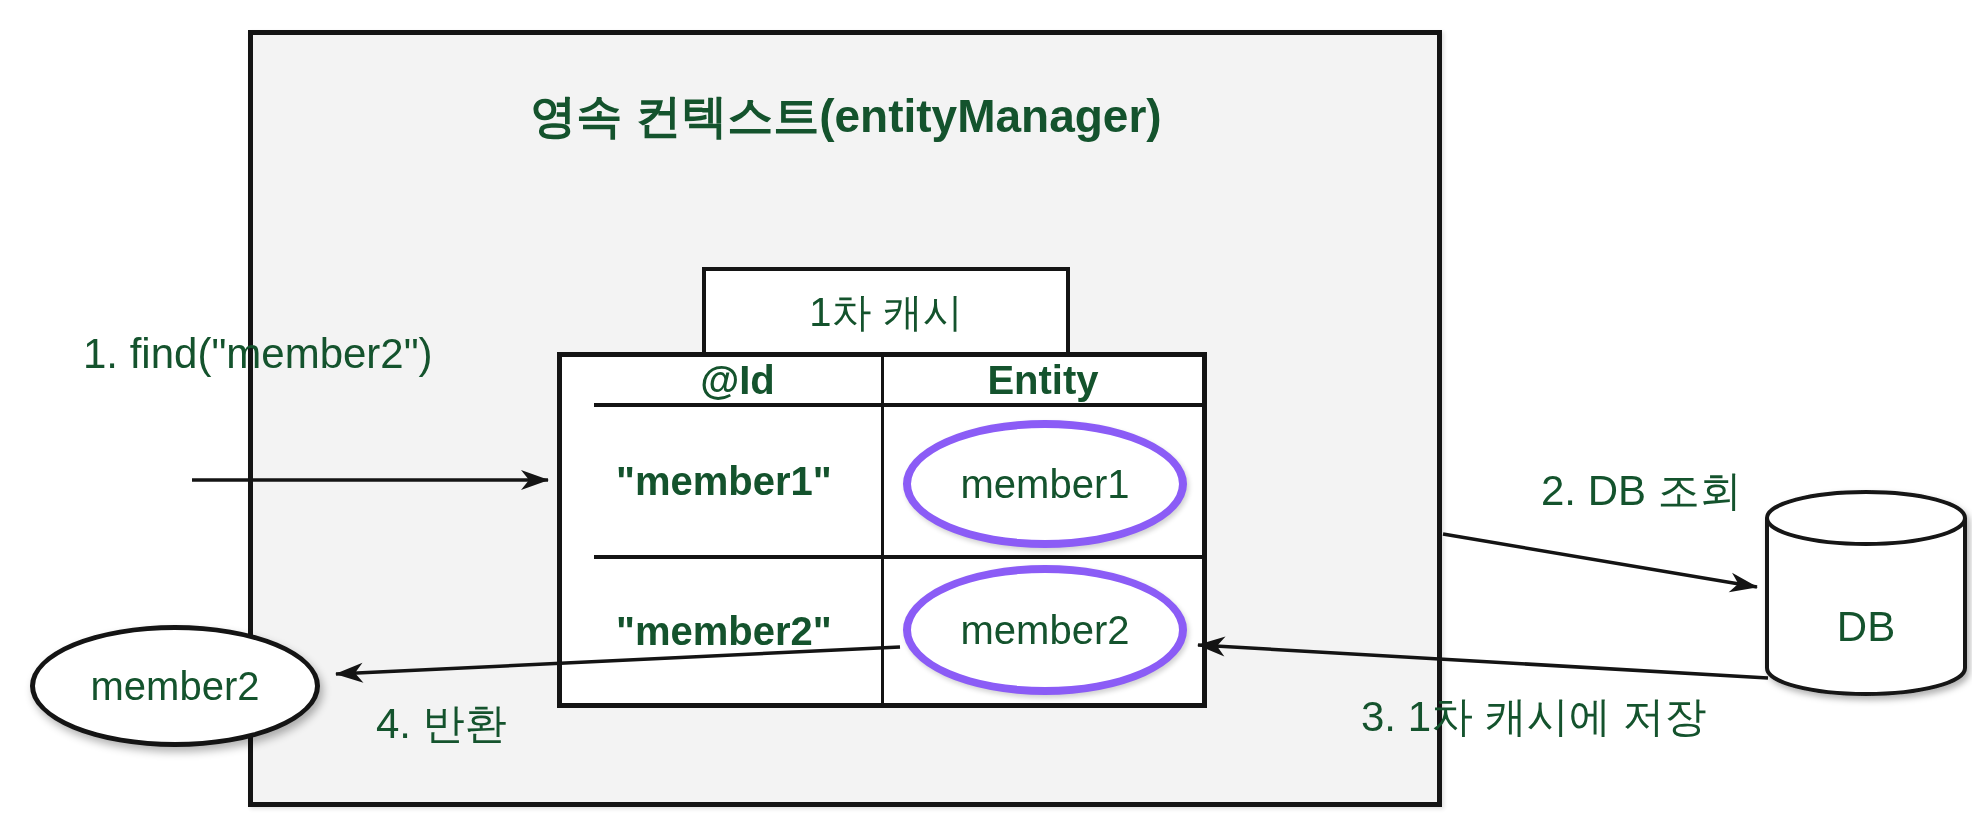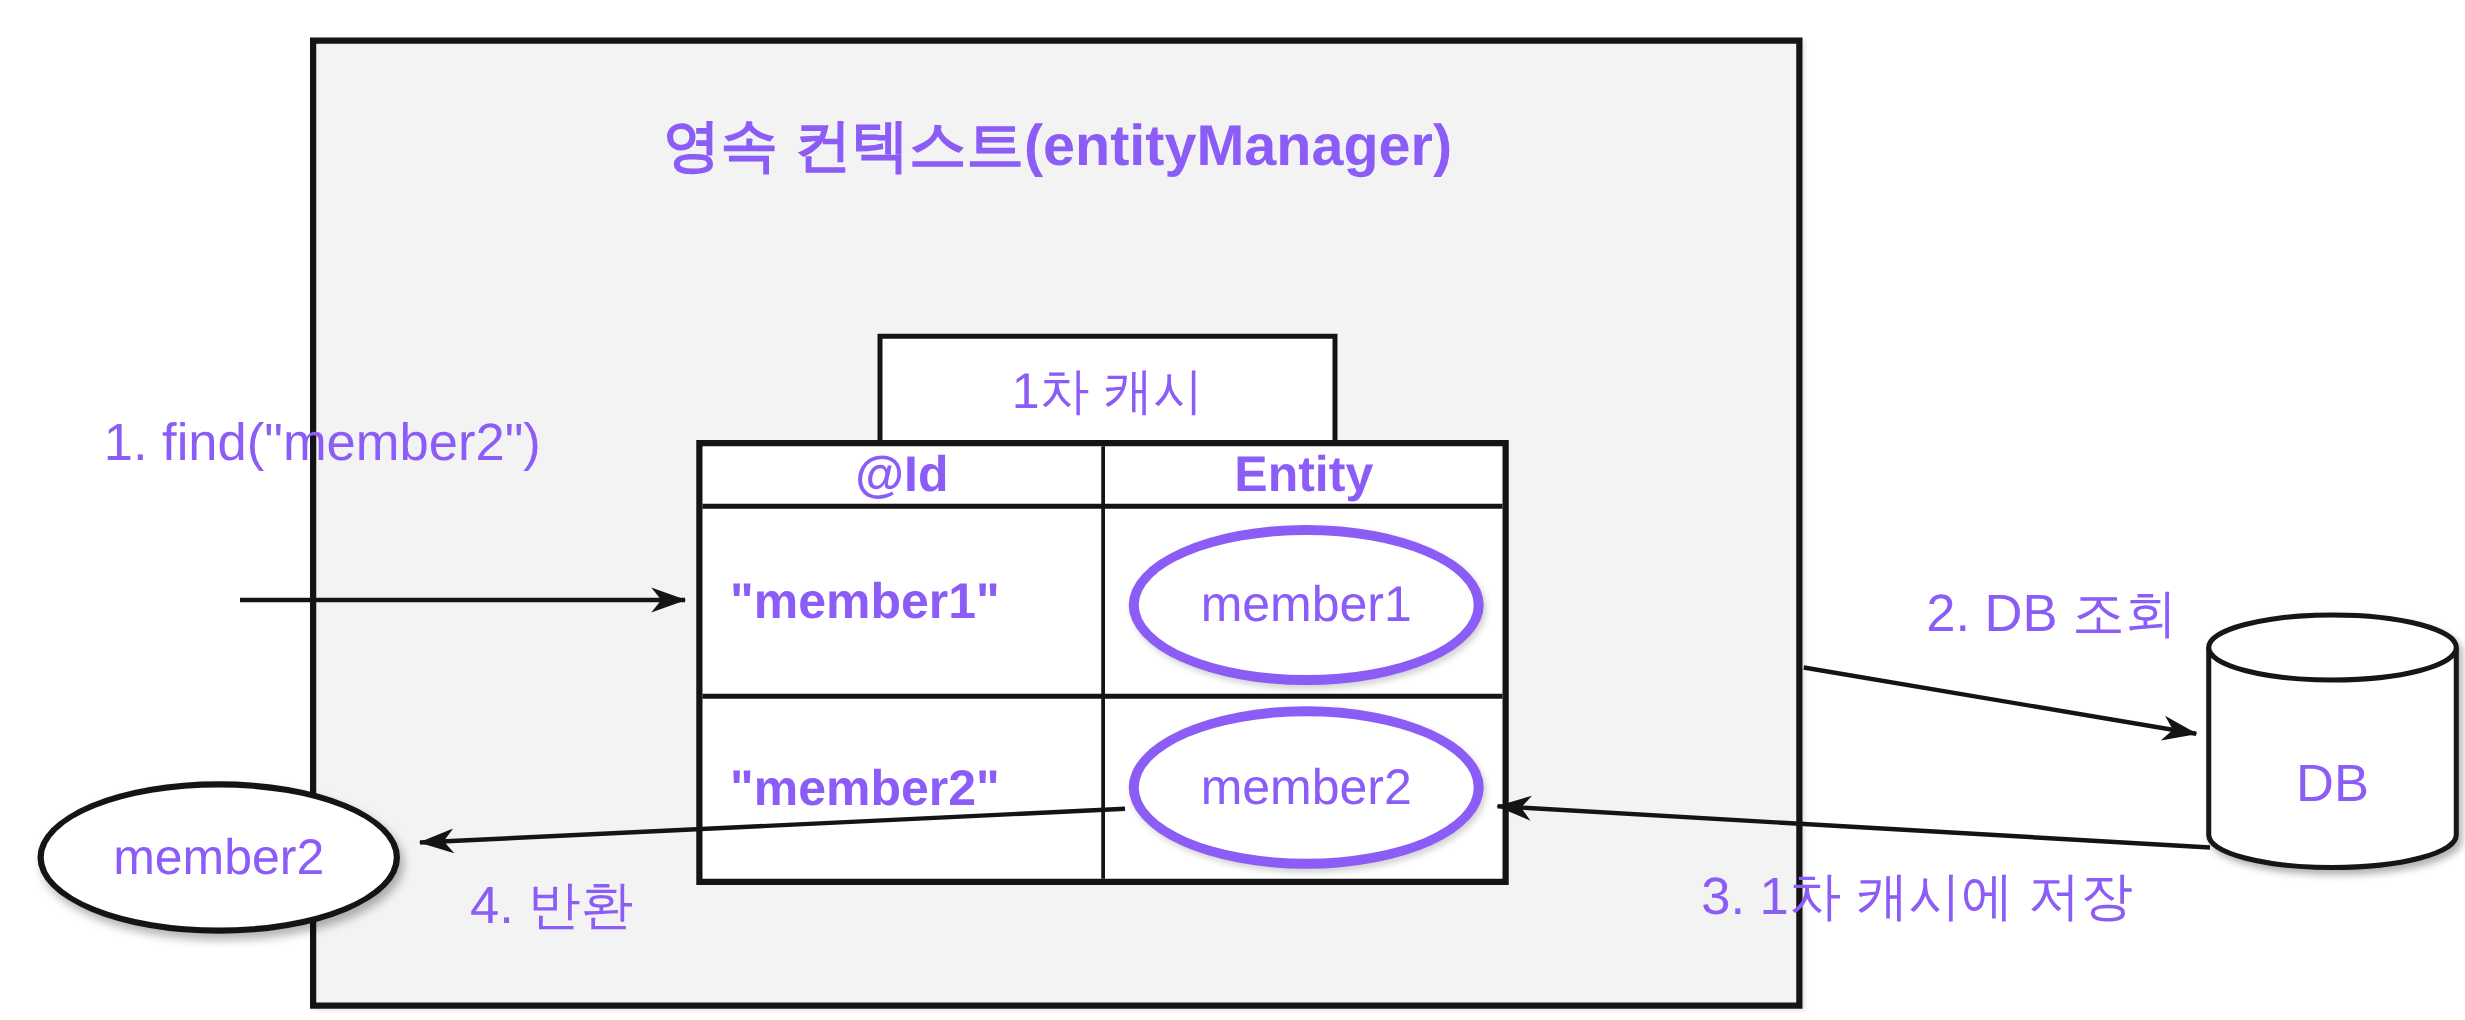--- a/index.html
+++ b/index.html
@@ -3,21 +3,21 @@
 <meta charset="utf-8">
 <style>
   html, body { margin: 0; padding: 0; background: #ffffff; }
   .canvas {
     position: relative;
     width: 1972px;
     height: 816px;
     background: #ffffff;
     overflow: hidden;
     font-family: "Liberation Sans", "DejaVu Sans", sans-serif;
-    color: #8b5cf6;
+    color: #14532d;
   }
   .abs { position: absolute; }
 
   
   .container-box {
     left: 248px; top: 30px;
     width: 1194px; height: 777px;
     background: #f3f3f3;
     border: 5px solid #141414;
     box-sizing: border-box;
@@ -48,21 +48,21 @@
     width: 650px; height: 356px;
     background: #ffffff;
     border: 5px solid #141414;
     box-sizing: border-box;
     display: grid;
     grid-template-columns: 322px 1fr;
     grid-template-rows: 50px 152px 1fr;
     z-index: 3;
   }
   .cell { box-sizing: border-box; display: flex; align-items: center; }
-  .cell.col1 { border-right: 3px solid #141414; }
+  .cell.col1 { border-right: 3px solid #141414; margin-left: 32px; }
   .cell.hdr  { border-bottom: 4px solid #141414; justify-content: center; font-weight: bold; font-size: 40px; }
   .cell.row1 { border-bottom: 4px solid #141414; }
   .cell.idcell { padding-left: 22px; font-weight: bold; font-size: 40px; }
 
   
   .entity-ellipse {
     border: 8px solid #8b5cf6;
     border-radius: 50%;
     background: #ffffff;
     box-sizing: border-box;

